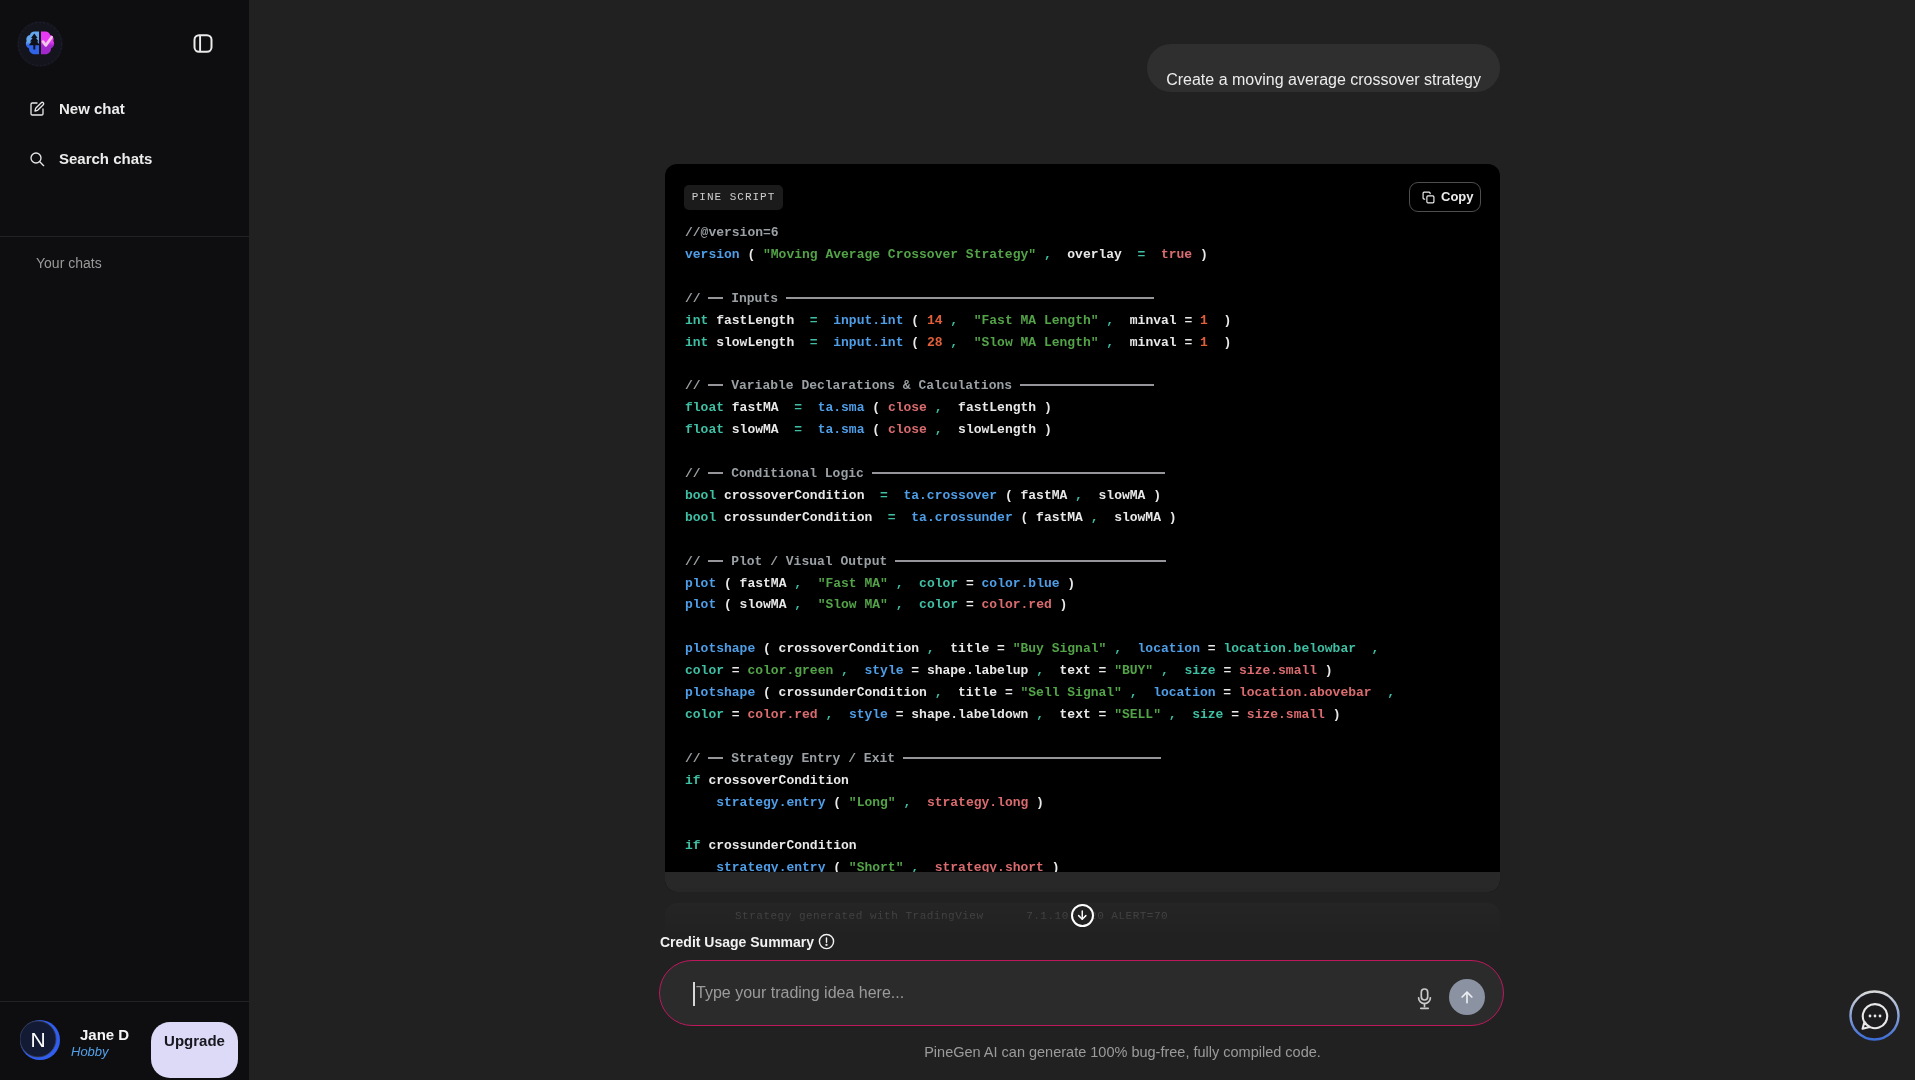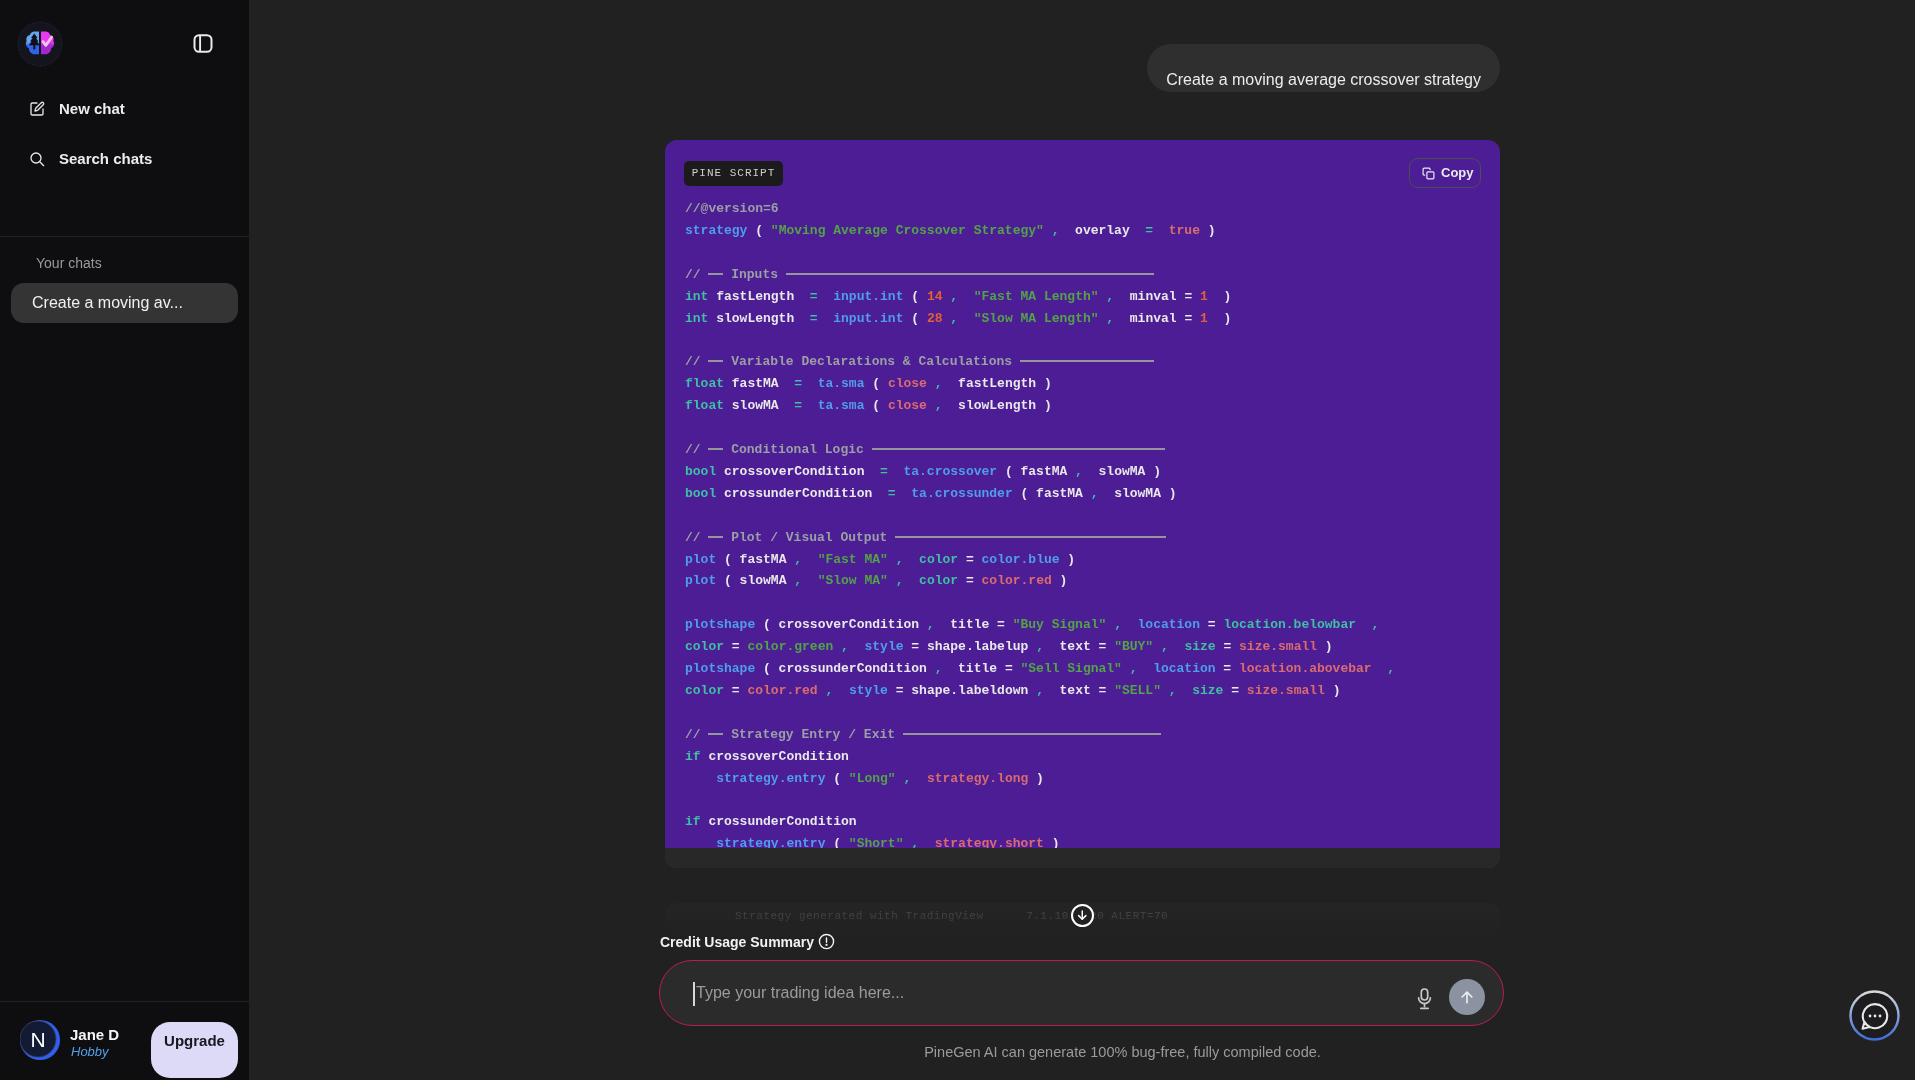--- a/index.html
+++ b/index.html
@@ -12,31 +12,31 @@
 #toggle { position:absolute; left:193px; top:34px; width:20px; height:19px; }
 .navrow { position:absolute; left:29px; color:#ececec; font-size:15px; font-weight:600; }
 .navrow .ic { position:absolute; left:0; top:1px; width:16px; height:16px; }
 .navrow .lb { position:absolute; left:30px; top:0; white-space:nowrap; }
 #divider1 { position:absolute; left:0; top:236px; width:249px; height:1px; background:#232327; }
 #yourchats { position:absolute; left:36px; top:255px; color:#9a9a9a; font-size:14px; font-weight:500; }
 #chatitem { position:absolute; left:11px; top:283px; width:227px; height:40px; background:#343434;
   border-radius:13px; color:#f0f0f0; font-size:16px; line-height:40px; padding-left:21px; }
 #divider2 { position:absolute; left:0; top:1001px; width:249px; height:1px; background:#232327; }
 #avatar { position:absolute; left:20px; top:1020px; width:40px; height:40px; }
-#uname { position:absolute; left:70px; top:1026px; color:#f5f5f5; font-size:15px; font-weight:700; }
+#uname { position:absolute; left:80px; top:1026px; color:#f5f5f5; font-size:15px; font-weight:700; }
 #uplan { position:absolute; left:71px; top:1044px; color:#54a0e8; font-size:13px;font-style:italic; }
 #upgrade { position:absolute; left:151px; top:1022px; width:87px; height:56px; background:#dcdaf6;
   border-radius:19px; color:#17171f; font-size:15px; font-weight:600; text-align:center; line-height:38px; }
 
 
 #bubble { position:absolute; right:415px; top:44px; height:48px; background:#2f2f2f;
   border-radius:24px; color:#ececec; font-size:16px; line-height:48px; padding:12px 19px; }
 
-#codeblock { position:absolute; left:665px; top:140px; width:835px; height:728px;
-  background:#4c1d95; border-radius:12px; overflow:hidden; }
+#codeblock { position:absolute; left:665px; top:164px; width:835px; height:728px;
+  background:#000000; border-radius:12px; overflow:hidden; }
 #badge { position:absolute; left:19px; top:21px; width:99px; height:25px; background:#1b1b1b;
   border-radius:5px; color:#cfcfcf; font-family:"Liberation Mono", monospace; font-size:11px;
   letter-spacing:1px; text-align:center; line-height:25px; }
 #copybtn { position:absolute; right:19px; top:18px; width:72px; height:30px; border:1px solid #4e4e4e;
   border-radius:9px; color:#ececec; font-size:13px; font-weight:600; }
 #copybtn .ic { position:absolute; left:12px; top:8px; width:13px; height:13px; }
 #copybtn .lb { position:absolute; left:31px; top:6px; }
 
 pre#code { position:absolute; left:20px; top:58px; font-family:"Liberation Mono", monospace;
   font-size:13px; line-height:21.9px; color:#e9e9e9; font-weight:700; }
@@ -110,21 +110,20 @@
   </div>
   <div class="navrow" style="top:150px;">
     <svg class="ic" viewBox="0 0 24 24" fill="none" stroke="#e6e6e6" stroke-width="2" stroke-linecap="round">
       <circle cx="10.5" cy="10.5" r="7.5"></circle>
         <line x1="16.2" y1="16.2" x2="22" y2="22"></line>
     </svg>
     <span class="lb">Search chats</span>
   </div>
   <div id="divider1"></div>
   <div id="yourchats">Your chats</div>
-  <div id="chatitem">Create a moving av...</div>
   <div id="divider2"></div>
   <svg id="avatar" viewBox="0 0 40 40">
     <circle cx="20" cy="20" r="20" fill="#2f5ef0"></circle>
     <circle cx="18" cy="19" r="18" fill="#131a33" stroke="#3a3f55" stroke-width="0.8"></circle>
     <text x="18" y="27" font-size="21" fill="#fff" text-anchor="middle" font-family="Liberation Sans">N</text>
   </svg>
   <div id="uname">Jane D</div>
   <div id="uplan">Hobby</div>
   <div id="upgrade">Upgrade</div>
 </div>
@@ -134,21 +133,21 @@
 <div id="codeblock">
   <div id="badge">PINE SCRIPT</div>
   <div id="copybtn">
     <svg class="ic" viewBox="0 0 24 24" fill="none" stroke="#ececec" stroke-width="2.2" stroke-linecap="round" stroke-linejoin="round">
       <rect x="9" y="9" width="13" height="13" rx="2"></rect>
       <path d="M5 15H4a2 2 0 0 1-2-2V4a2 2 0 0 1 2-2h9a2 2 0 0 1 2 2v1"></path>
     </svg>
     <span class="lb">Copy</span>
   </div>
 <pre id="code"><span class="c">//@version=6</span>
-<span class="b">strategy</span> ( <span class="g">"Moving Average Crossover Strategy"</span> <span class="t">,</span>  overlay  <span class="t">=</span>  <span class="r">true</span> )
+<span class="b">version</span> ( <span class="g">"Moving Average Crossover Strategy"</span> <span class="t">,</span>  overlay  <span class="t">=</span>  <span class="r">true</span> )
 
 <span class="c">// <span class="dl" style="width:15px"></span> Inputs <span class="dl" style="width:368px"></span></span>
 <span class="t">int</span> fastLength  <span class="t">=</span>  <span class="b">input.int</span> ( <span class="o">14</span> <span class="t">,</span>  <span class="g">"Fast MA Length"</span> <span class="t">,</span>  minval = <span class="o">1</span>  )
 <span class="t">int</span> slowLength  <span class="t">=</span>  <span class="b">input.int</span> ( <span class="o">28</span> <span class="t">,</span>  <span class="g">"Slow MA Length"</span> <span class="t">,</span>  minval = <span class="o">1</span>  )
 
 <span class="c">// <span class="dl" style="width:15px"></span> Variable Declarations &amp; Calculations <span class="dl" style="width:134px"></span></span>
 <span class="t">float</span> fastMA  <span class="t">=</span>  <span class="b">ta.sma</span> ( <span class="r">close</span> <span class="t">,</span>  fastLength )
 <span class="t">float</span> slowMA  <span class="t">=</span>  <span class="b">ta.sma</span> ( <span class="r">close</span> <span class="t">,</span>  slowLength )
 
 <span class="c">// <span class="dl" style="width:15px"></span> Conditional Logic <span class="dl" style="width:293px"></span></span>

